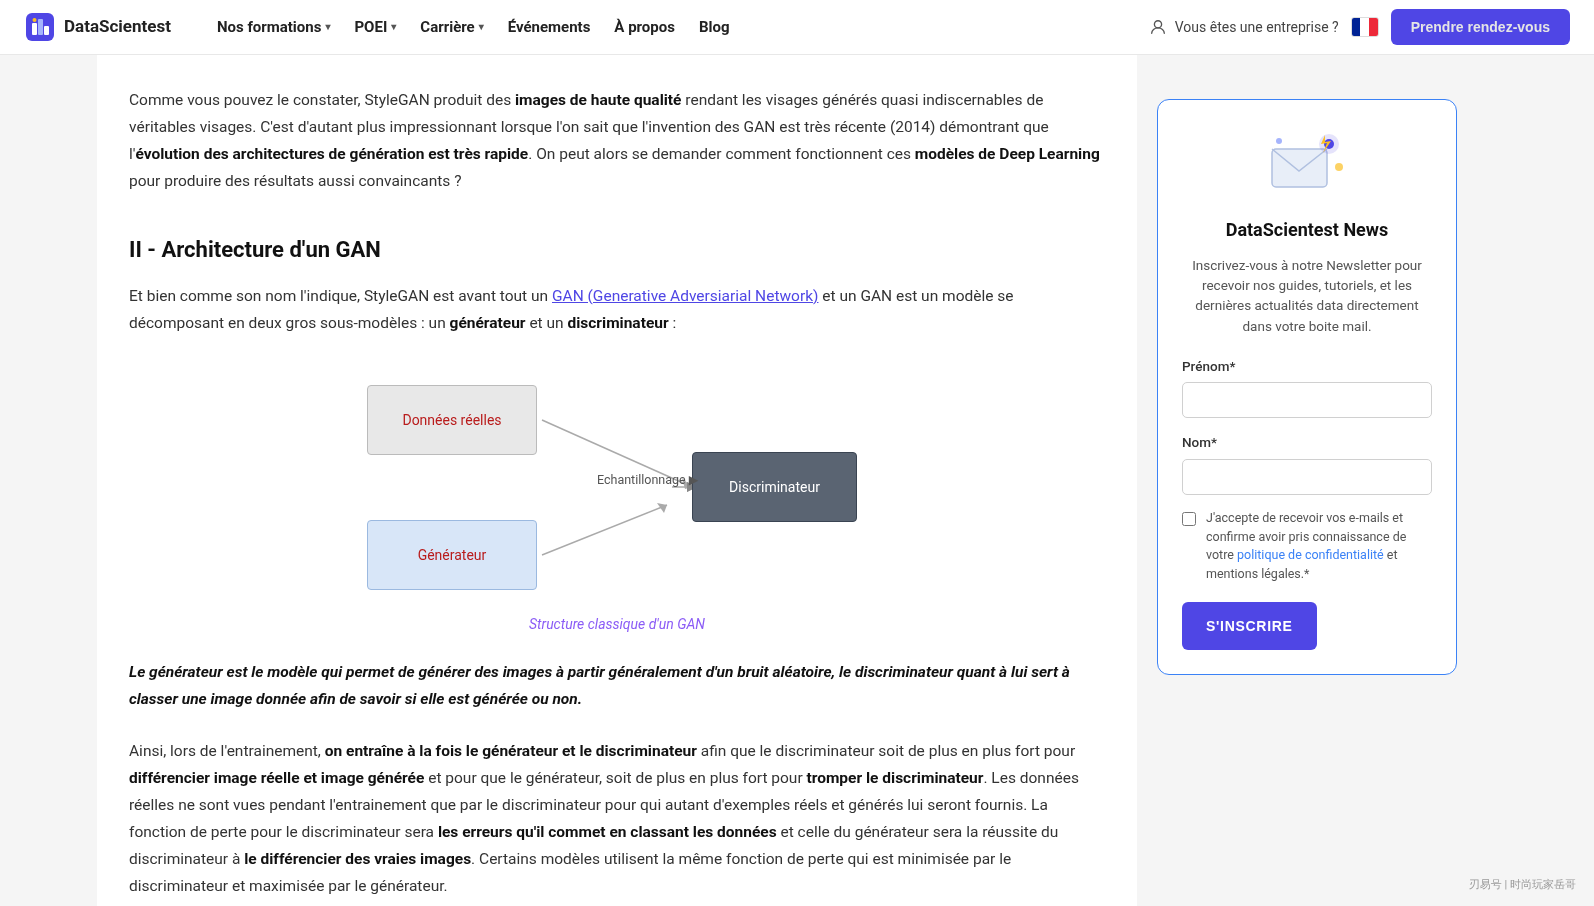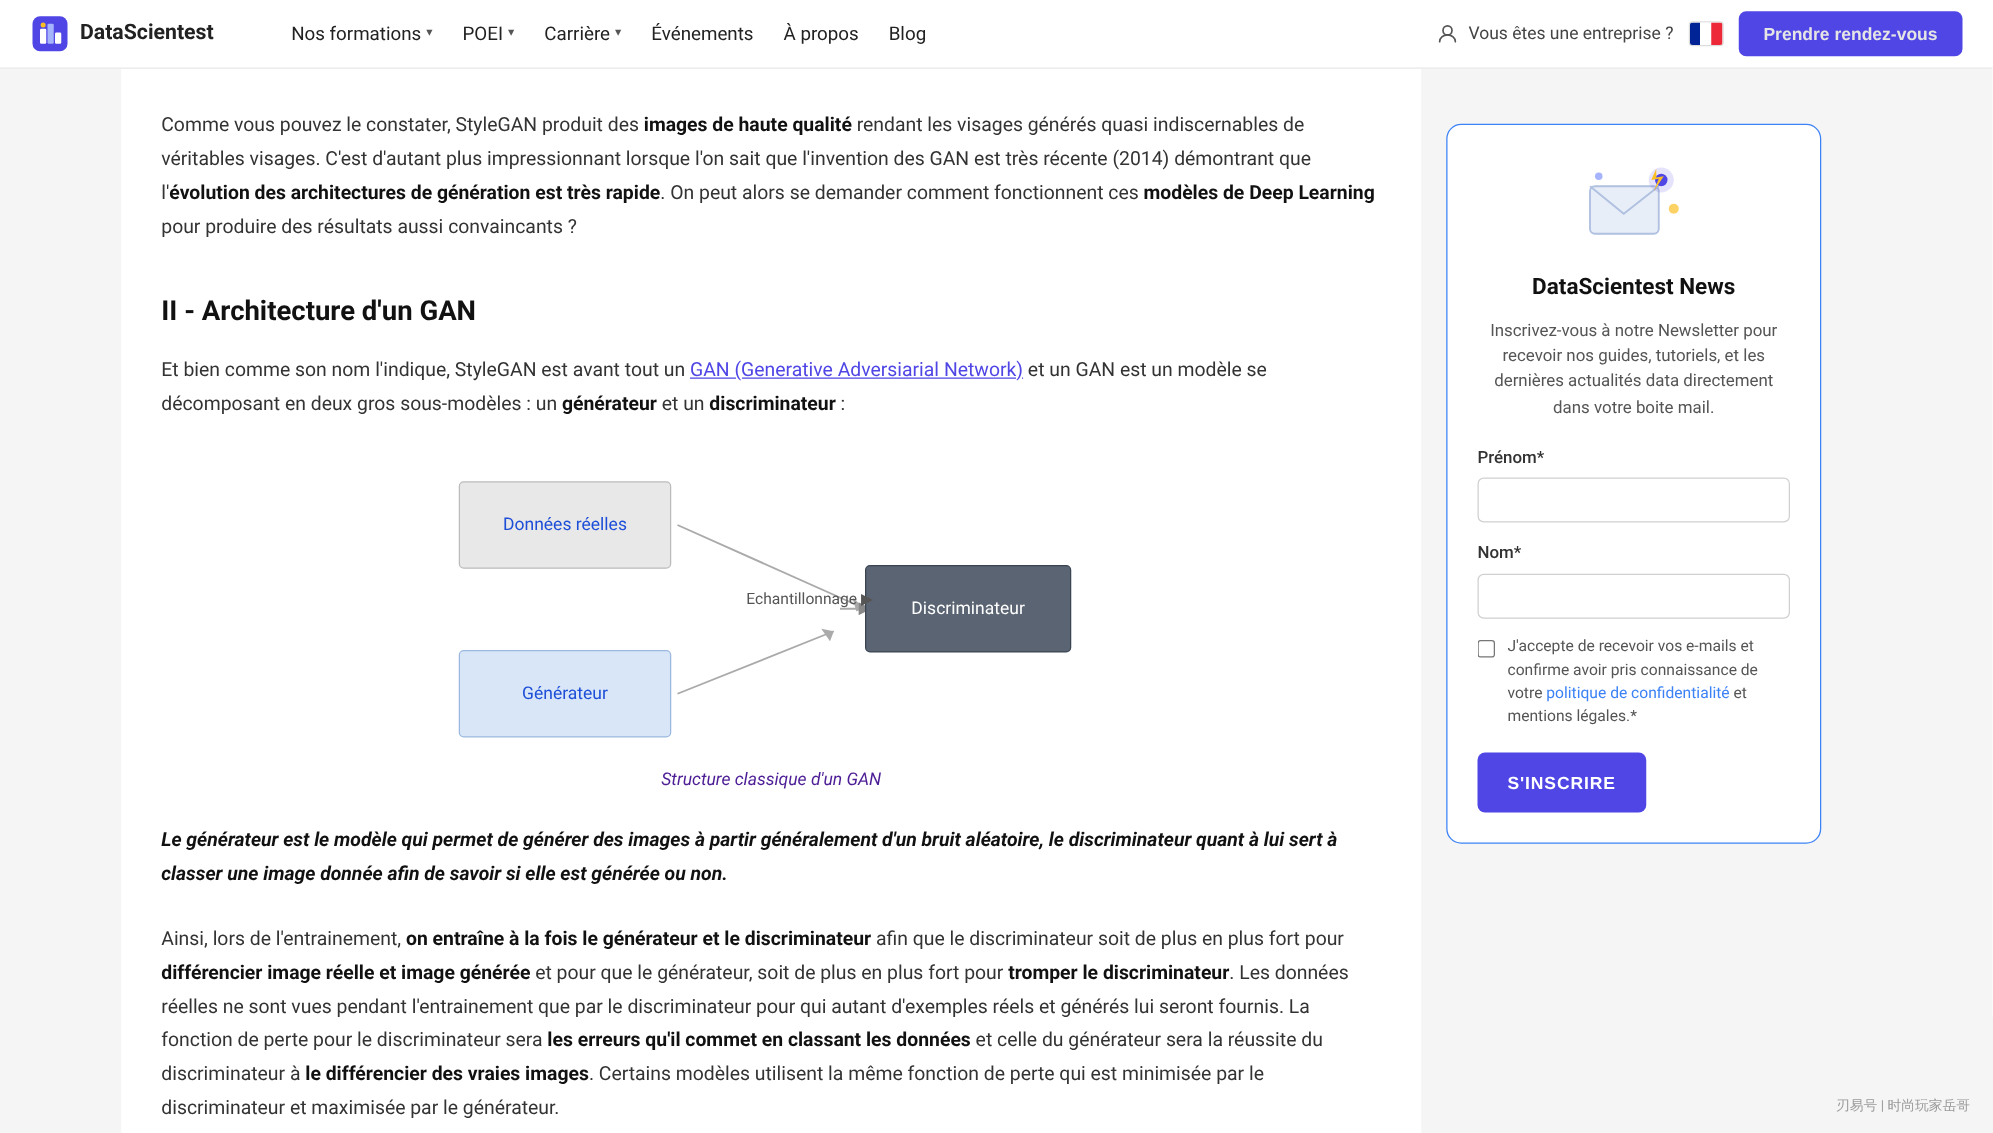--- a/index.html
+++ b/index.html
@@ -3,25 +3,25 @@
   <meta charset="utf-8">
   <style>
     * { box-sizing: border-box; margin: 0; padding: 0; }
     body { font-family: -apple-system, BlinkMacSystemFont, 'Segoe UI', Roboto, Arial, sans-serif; background: #f5f5f5; color: #222; font-size: 16px; line-height: 1.6; }
 
     
     nav {
       position: fixed; top: 0; left: 0; right: 0; height: 55px;
       background: #fff; border-bottom: 1px solid #e8e8e8;
       display: flex; align-items: center; padding: 0 24px; z-index: 100;
-      gap: 20px;
+      gap: 4px;
     }
     .nav-logo { display: flex; align-items: center; gap: 8px; margin-right: 32px; text-decoration: none; }
     .nav-logo-text { font-weight: 700; font-size: 17px; color: #222; }
-    .nav-links { display: flex; align-items: center; gap: 4px; flex: 1; }
+    .nav-links { display: flex; align-items: center; gap: 4px; flex: 1; font-weight: bold; }
     .nav-item { display: flex; align-items: center; gap: 4px; padding: 6px 10px; font-size: 15px; color: #222; cursor: pointer; border-radius: 4px; white-space: nowrap; }
     .nav-item .chevron { font-size: 10px; color: #555; }
     .nav-right { display: flex; align-items: center; gap: 12px; margin-left: auto; }
     .nav-enterprise { display: flex; align-items: center; gap: 8px; font-size: 14px; color: #444; cursor: pointer; }
     .nav-flag { width: 28px; height: 20px; border: 1px solid #ddd; border-radius: 3px; overflow: hidden; display: flex; }
     .flag-blue { background: #002395; flex: 1; }
     .flag-white { background: #fff; flex: 1; }
     .flag-red { background: #ED2939; flex: 1; }
     .nav-cta { background: #4f46e5; color: #e5e5e5; border: none; padding: 10px 20px; border-radius: 6px; font-size: 14px; font-weight: 600; cursor: pointer; white-space: nowrap; }
 
@@ -39,40 +39,40 @@
     .link-blue { color: #4f46e5; text-decoration: underline; cursor: pointer; }
 
     
     .diagram-container { display: flex; justify-content: center; margin: 28px 0 8px 0; }
     .diagram { position: relative; width: 520px; height: 240px; }
 
     .diagram-box {
       position: absolute;
       border-radius: 4px;
       display: flex; align-items: center; justify-content: center;
-      font-size: 14px; color: #1d4ed8;
+      font-size: 14px; color: #b91c1c;
     }
     .box-data { 
       left: 10px; top: 20px; width: 170px; height: 70px;
       background: #e8e8e8; border: 1.5px solid #bbb;
     }
     .box-gen {
       left: 10px; top: 155px; width: 170px; height: 70px;
       background: #d8e6f8; border: 1.5px solid #9bb9e0;
     }
     .box-disc {
       right: 20px; top: 87px; width: 165px; height: 70px;
       background: #5a6472; border: 1.5px solid #3a4452; color: #fff;
     }
 
     .diagram-label-echo {
       position: absolute;
       left: 240px; top: 105px; font-size: 12.5px; color: #555;
     }
-    .diagram-caption { text-align: center; font-size: 14px; color: #4c1d95; font-style: italic; margin-bottom: 24px; }
+    .diagram-caption { text-align: center; font-size: 14px; color: #8b5cf6; font-style: italic; margin-bottom: 24px; }
 
     
     .diagram-svg { position: absolute; top: 0; left: 0; width: 100%; height: 100%; pointer-events: none; }
 
     
     .blockquote-italic { font-style: italic; font-weight: 700; font-size: 15.5px; line-height: 1.75; margin: 24px 0; color: #111; }
 
     
     .sidebar-card {
       background: #fff; border: 1px solid #3b82f6; border-radius: 12px; padding: 24px; margin-top: 20px;

